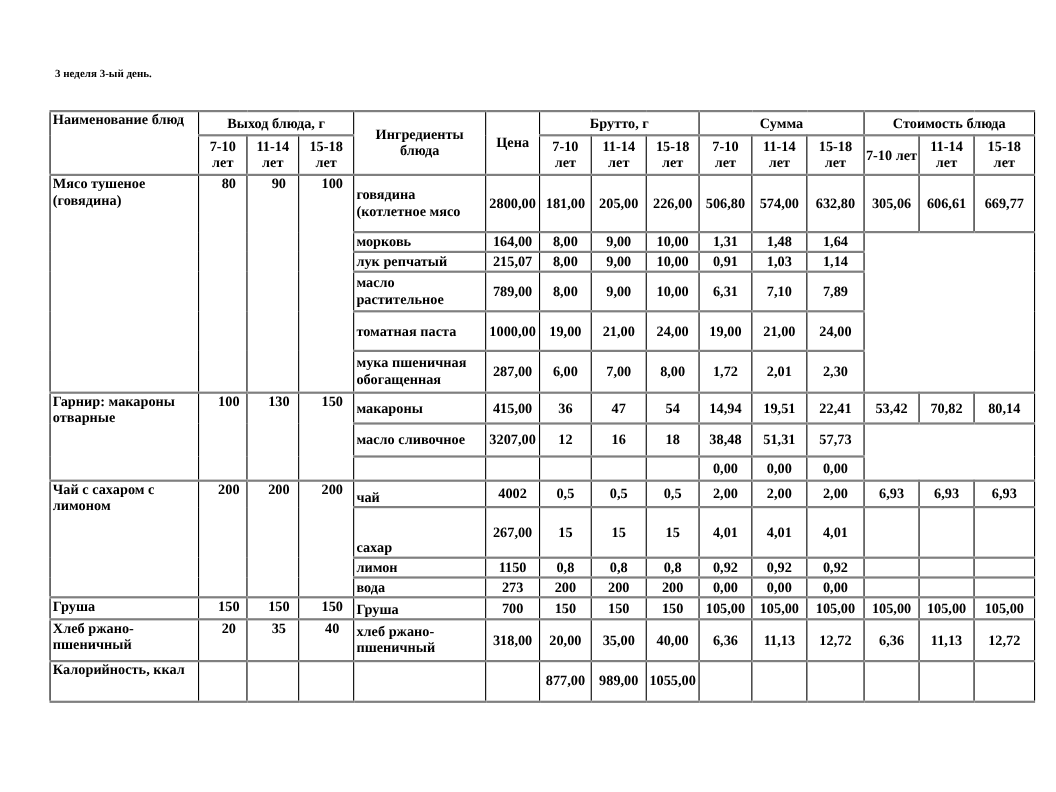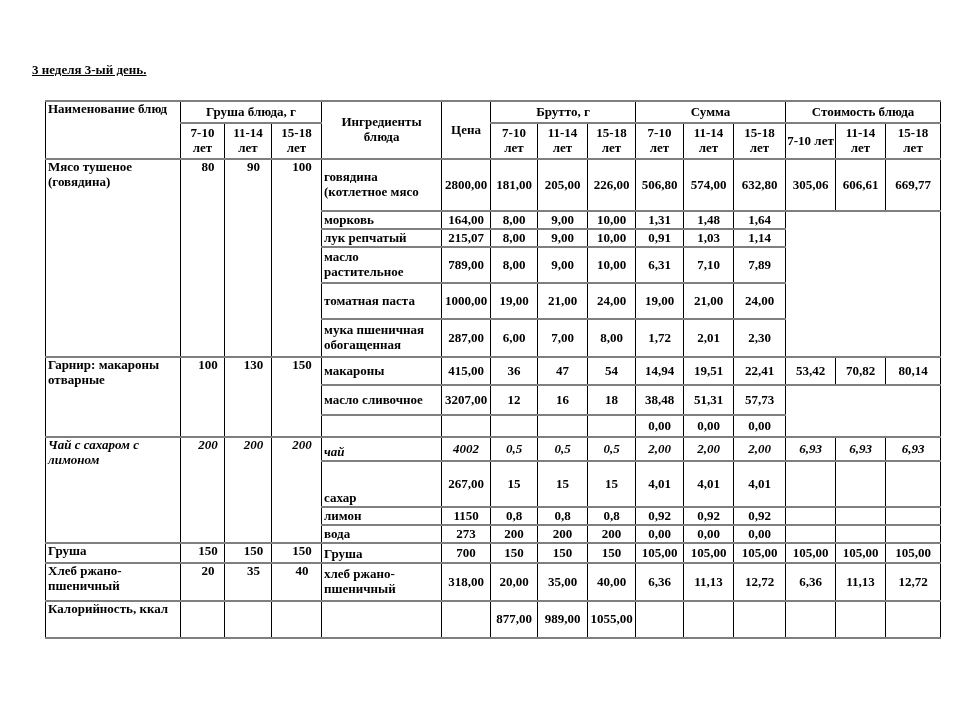--- a/index.html
+++ b/index.html
@@ -1,20 +1,20 @@
 <!DOCTYPE html>
 <html><head>
 <meta charset="utf-8">
 <style>
   * { margin:0; padding:0; box-sizing:border-box; }
   html,body { width:960px; height:720px; background:#ffffff; overflow:hidden;
     font-family:"Liberation Serif","DejaVu Serif",serif; color:#000; }
   body { position:relative; }
 
-  .page-title { position:absolute; left:32px; top:62px; font-size:13px; font-weight:bold;text-decoration:underline; }
+  .page-title { position:absolute; left:50px; top:62px; font-size:10px; font-weight:bold; }
 
   table { border-collapse:collapse; table-layout:fixed; }
 
   #menu-table { position:absolute; left:45px; top:100px; width:895px; }
   #menu-table th, #menu-table td {
     border:1px solid #000;
     border-top:2px solid #7f7f7f; border-bottom:2px solid #7f7f7f;
     font-size:13px; font-weight:bold; text-align:center; vertical-align:middle;
     padding:0 1px; line-height:1.15; overflow:hidden;
   }
@@ -29,21 +29,21 @@
   #menu-table thead tr:last-child  { height:36px; }
   #menu-table tbody tr:nth-child(1)  { height:52px; }
   #menu-table tbody tr:nth-child(2)  { height:18px; }
   #menu-table tbody tr:nth-child(3)  { height:18px; }
   #menu-table tbody tr:nth-child(4)  { height:36px; }
   #menu-table tbody tr:nth-child(5)  { height:36px; }
   #menu-table tbody tr:nth-child(6)  { height:38px; }
   #menu-table tbody tr:nth-child(7)  { height:28px; }
   #menu-table tbody tr:nth-child(8)  { height:30px; }
   #menu-table tbody tr:nth-child(9)  { height:22px; }
-  #menu-table tbody tr:nth-child(10) { height:24px;font-style:italic; }
+  #menu-table tbody tr:nth-child(10) { height:24px; }
   #menu-table tbody tr:nth-child(11) { height:46px; }
   #menu-table tbody tr:nth-child(12) { height:18px; }
   #menu-table tbody tr:nth-child(13) { height:18px; }
   #menu-table tbody tr:nth-child(14) { height:20px; }
   #menu-table tbody tr:nth-child(15) { height:38px; }
   #menu-table tbody tr:nth-child(16) { height:37px; }
 
   #summary-table { position:absolute; left:45px; top:646px; width:895px;
     border-collapse:separate; border-spacing:0 3px; }
   #summary-table td {
@@ -73,21 +73,21 @@
       <col style="width:48px">
       <col style="width:50px">
       <col style="width:52px">
     <col style="width:50px">
       <col style="width:50px">
       <col style="width:55px">
   </colgroup>
   <thead>
     <tr>
       <th class="hname" rowspan="2">Наименование блюд</th>
-      <th colspan="3">Груша блюда, г</th>
+      <th colspan="3">Выход блюда, г</th>
       <th rowspan="2">Ингредиенты блюда</th>
       <th rowspan="2">Цена</th>
       <th colspan="3">Брутто, г</th>
       <th colspan="3">Сумма</th>
       <th colspan="3">Стоимость блюда</th>
     </tr>
     <tr id="age-row">
         <th>7-10 лет</th>
         <th>11-14 лет</th>
         <th>15-18 лет</th>

